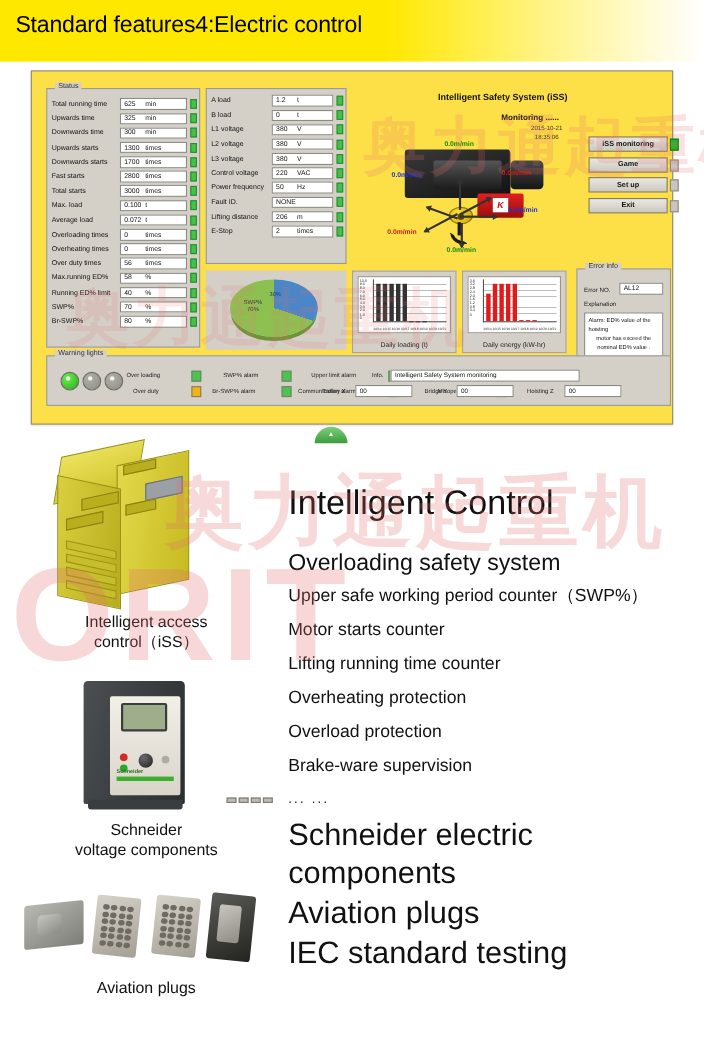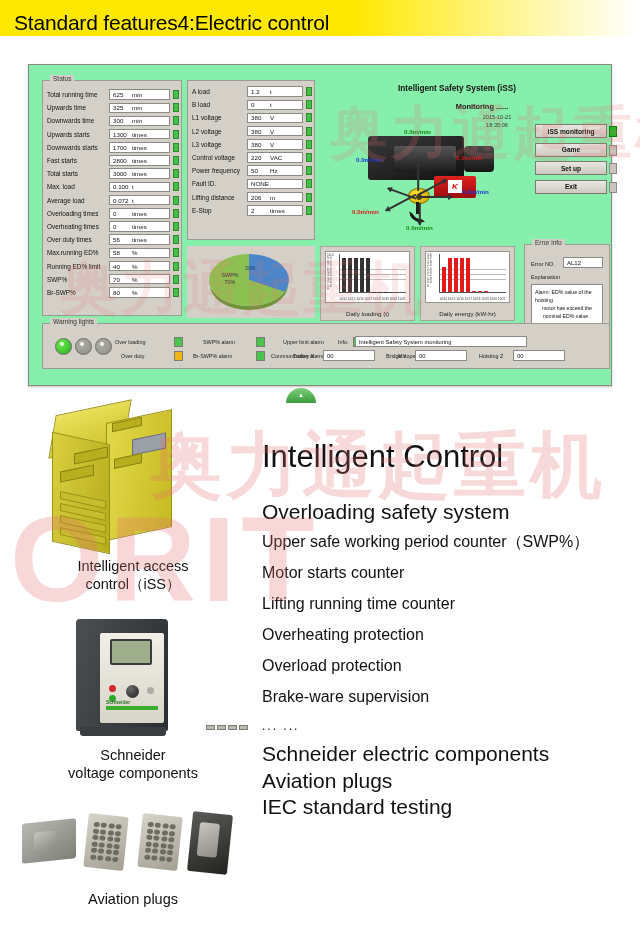--- a/index.html
+++ b/index.html
@@ -6,21 +6,21 @@
   body {
     width: 640px; height: 950px;
     background: #ffffff;
     font-family: "Liberation Sans", sans-serif;
     position: relative;
     overflow: hidden;
   }
 
   
   .banner {
-    position: absolute; left: 0; top: 0; width: 640px; height: 36px;
+    position: absolute; left: 0; top: 0; width: 640px; height: 56px;
     background: linear-gradient(to right, #ffe800 0%, #ffe800 55%, #fff48a 78%, #ffffff 100%);
   }
   .banner-text {
     position: absolute; left: 14px; top: 11px;
     font-size: 21px; color: #000; letter-spacing: -0.2px;
     white-space: nowrap;
   }
 
   
   .watermark {
@@ -34,21 +34,21 @@
     white-space: nowrap;
   }
   .wm1 { left: 10px; top: 490px; font-size: 120px; letter-spacing: 6px; color: rgba(228,110,110,0.28); }
   .wm2 { left: 150px; top: 418px; font-size: 72px; letter-spacing: 4px; color: rgba(228,110,110,0.26); }
   .wm3 { left: 330px; top: 95px; font-size: 58px; letter-spacing: 3px; color: rgba(228,110,110,0.20); transform: rotate(0deg); }
   .wm4 { left: 60px;  top: 250px; font-size: 58px; letter-spacing: 3px; color: rgba(228,110,110,0.16); }
 
   
   .hmi {
     position: absolute; left: 28px; top: 64px; width: 584px; height: 322px;
-    background: #86efac;
+    background: #fde047;
     border: 1px solid #8e8a82;
     box-shadow: 0 1px 2px rgba(0,0,0,0.25);
   }
   .hmi-inner { position: absolute; inset: 3px; }
 
   .groupbox {
     position: absolute;
     border: 1px solid #9b9b94;
     background: #d4d0c8;
   }
@@ -399,21 +399,21 @@
     text-align: center; font-size: 14.5px; color: #111; line-height: 1.22;
     margin-top: 4px;
   }
 
   
   .textcol { position: absolute; left: 262px; top: 440px; width: 372px; }
   .h-main { font-size: 31px; color: #111; line-height: 1.1; margin-bottom: 26px; }
   .h-sub  { font-size: 21px; color: #111; line-height: 1.1; margin-bottom: 10px; }
   .feat   { font-size: 16px; color: #111; line-height: 1.12; margin-bottom: 13px; }
   .ellipsis { font-size: 12px; color: #111; margin-bottom: 8px; letter-spacing: 2px; }
-  .tail   { font-size: 21px; color: #111; line-height: 1.28; }
+  .tail   { font-size: 28px; color: #111; line-height: 1.28; }
 </style>
 </head>
 <body>
 
 <div class="banner">
   <div class="banner-text">Standard features4:Electric control</div>
 </div>
 
 <div class="hmi">
   <div class="hmi-inner">

